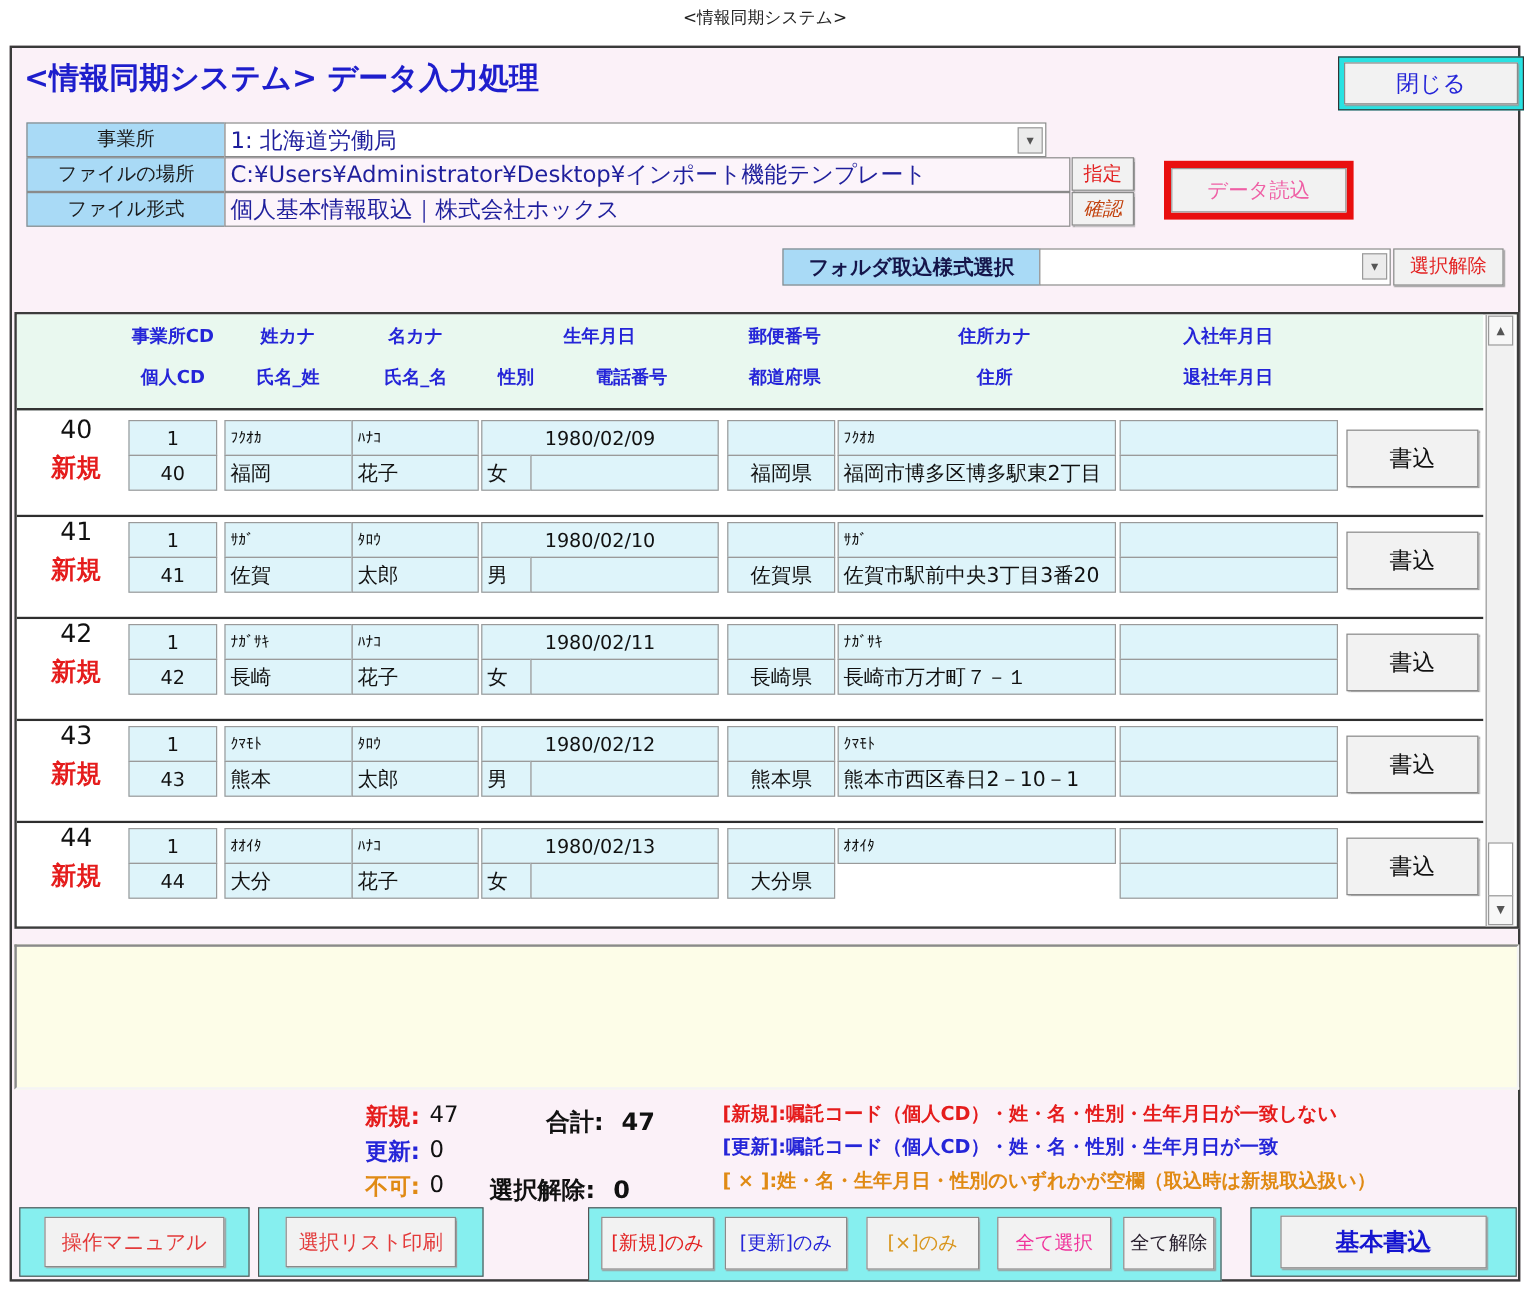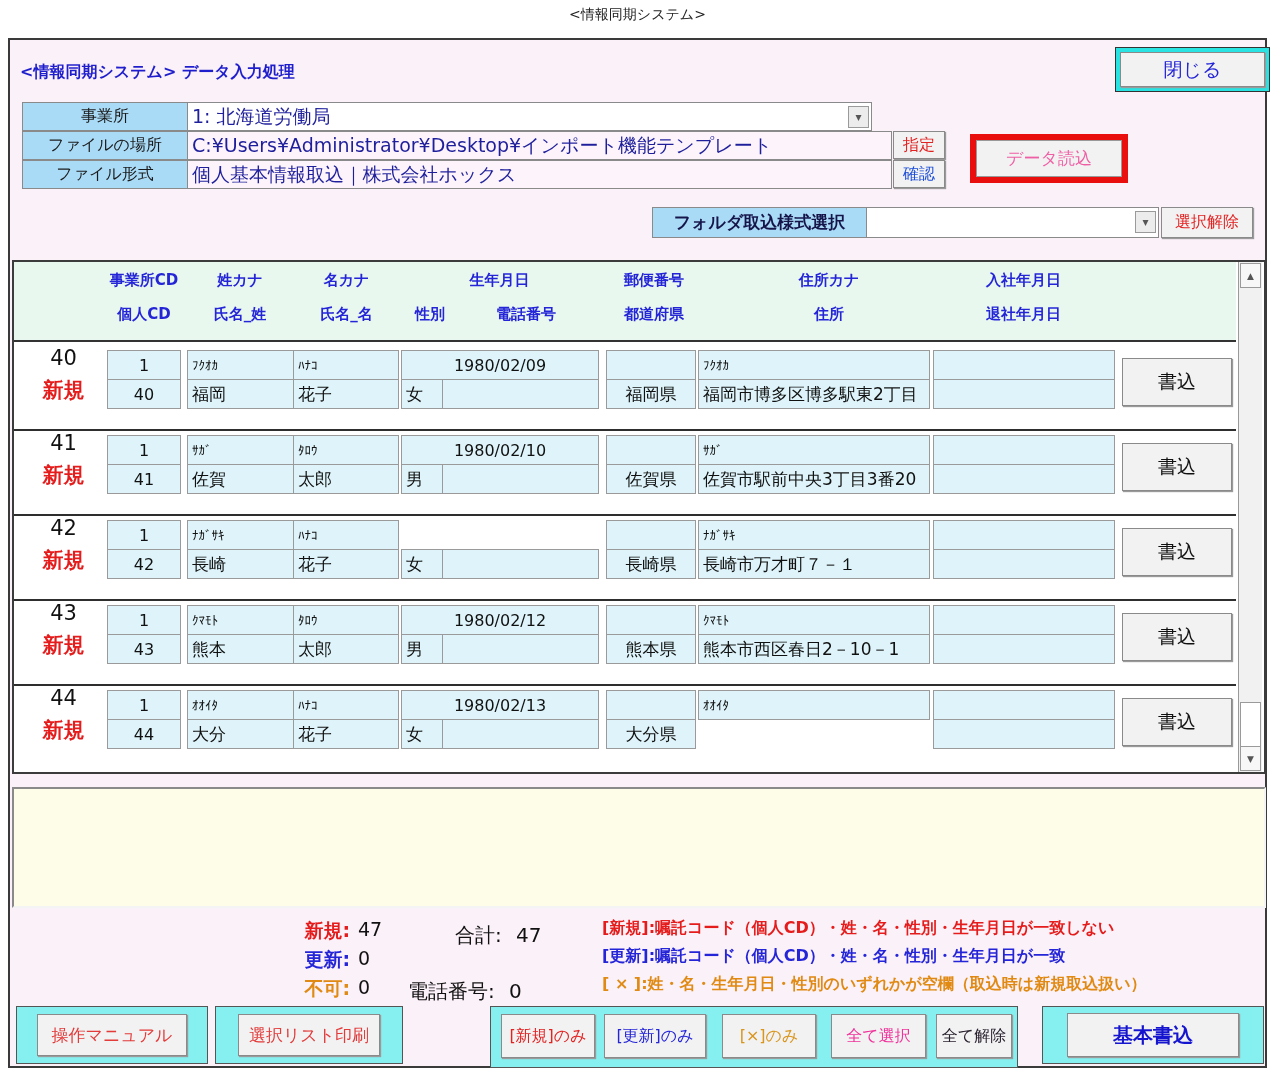--- a/index.html
+++ b/index.html
@@ -3,21 +3,21 @@
 <meta charset="utf-8">
 <style>
   * { margin:0; padding:0; box-sizing:border-box; }
   html,body { background:#fff; font-family:"DejaVu Sans","Liberation Sans",sans-serif; }
   .canvas { position:relative; width:1275px; height:1074px; background:#fff; overflow:hidden; }
   .page-caption { position:absolute; left:0; top:6px; width:100%; text-align:center; font-size:14px; color:#222; }
 
   .window { position:absolute; left:8px; top:38px; width:1259px; height:1030px;
             background:#FBF1F8; border:2px solid #3a3a3a; }
 
-  .win-title { position:absolute; left:10px; top:22px; font-size:16px; font-weight:bold; color:#1E1ECC; white-space:nowrap; }
+  .win-title { position:absolute; left:10px; top:8px; font-size:25px; font-weight:bold; color:#1E1ECC; white-space:nowrap; }
 
   .btn { display:flex; align-items:center; justify-content:center;
          background:#F2F2F2; border:1px solid #8A8A8A; box-shadow:1px 1px 1px #9a9a9a;
          font-family:"DejaVu Sans","Liberation Sans",sans-serif; cursor:pointer; white-space:nowrap; }
 
   .close-frame { position:absolute; left:1095px; top:7px; width:155px; height:45px;
                  background:#29E2E2; border:1px solid #333; padding:4px;margin-left:10px; }
   .close-btn { width:100%; height:100%; font-size:19px; color:#2525D8; }
 
   
@@ -73,21 +73,21 @@
 
   
   .msgbox { position:absolute; left:2px; top:747px; width:1254px; height:121px; background:#FDFDE8;
             border:2px solid; border-color:#8a8a8a #f4f4f4 #f4f4f4 #8a8a8a; }
 
   
   .sum-line { position:absolute; left:250px; display:flex; font-size:19px; white-space:nowrap; }
   .sum-line .lab { width:90px; text-align:right; font-weight:bold; }
   .sum-line .val { margin-left:8px; color:#111; }
   .c-red { color:#E51C1C; } .c-blue { color:#2525D8; } .c-orange { color:#E08A14; }
-  .tot-line { position:absolute; font-size:20px; font-weight:normal; color:#111; white-space:nowrap; }
+  .tot-line { position:absolute; font-size:20px; font-weight:bold; color:#111; white-space:nowrap; }
   .legend-line { position:absolute; left:592px; font-size:16px; font-weight:bold; white-space:nowrap; }
 
   
   .cyan-box { position:absolute; top:966px; height:58px; background:#86EFEF; border:1px solid #555;
               display:flex; align-items:center; justify-content:center; }
   .grp-box { position:absolute; left:480px; top:966px; width:528px; height:62px; background:#86EFEF; border:1px solid #555; }
   .gbtn { position:absolute; top:7px; height:44px; font-size:16px; }
   .fbtn { font-size:17px; }
 </style>
 </head>
@@ -114,21 +114,21 @@
     <div class="f-field" style="top:91px; width:705px; background:#FCF4FA;">
       <span>C:¥Users¥Administrator¥Desktop¥インポート機能テンプレート</span>
     </div>
 
     <div class="f-label" style="top:120px;">ファイル形式</div>
     <div class="f-field" style="top:120px; width:705px; background:#FCF4FA;">
       <span>個人基本情報取込｜株式会社ホックス</span>
     </div>
 
     <button class="btn mini-btn" style="top:91px; color:#E32222;">指定</button>
-    <button class="btn mini-btn" style="top:120px; color:#1d4ed8;">確認</button>
+    <button class="btn mini-btn" style="top:120px; color:#c2410c;font-style:italic;">確認</button>
 
     <div class="red-frame">
       <button class="btn load-btn">データ読込</button>
     </div>
 
     <div class="folder-label">フォルダ取込様式選択</div>
     <div class="folder-combo">
       <span></span>
       <span class="combo-arrow" style="top:3px;">▾</span>
     </div>
@@ -218,20 +218,21 @@
 
     <div class="cell cc" style="left:93px; top:4px;  width:74px;">1</div>
     <div class="cell cc" style="left:93px; top:33px; width:74px;">42</div>
 
     <div class="cell kana" style="left:173px; top:4px;  width:107px;">ﾅｶﾞｻｷ</div>
     <div class="cell nm" style="left:173px; top:33px; width:107px;">長崎</div>
 
     <div class="cell kana" style="left:279px; top:4px;  width:106px;">ﾊﾅｺ</div>
     <div class="cell nm" style="left:279px; top:33px; width:106px;">花子</div>
 
+    <div class="cell cc" style="left:387px; top:4px;  width:198px;">1980/02/11</div>
     <div class="cell nm" style="left:387px; top:33px; width:42px;">女</div>
     <div class="cell" style="left:428px; top:33px; width:157px;"></div>
 
     <div class="cell" style="left:592px; top:4px;  width:90px;"></div>
     <div class="cell cc nm" style="left:592px; top:33px; width:90px;">長崎県</div>
 
     <div class="cell kana" style="left:684px; top:4px;  width:232px;">ﾅｶﾞｻｷ</div>
     <div class="cell nm" style="left:684px; top:33px; width:232px;">長崎市万才町７－１</div>
 
     <div class="cell" style="left:919px; top:4px;  width:182px;"></div>
@@ -317,21 +318,21 @@
     </div>
     <div class="sum-line" style="top:936px;">
       <span class="lab c-orange">不可:</span>
       <span class="val">0</span>
     </div>
     <div class="tot-line" style="left:445px; top:882px;">
       <span>合計:</span>
       <span style="margin-left:8px;">47</span>
     </div>
     <div class="tot-line" style="left:398px; top:938px;">
-      <span>電話番号:</span>
+      <span>選択解除:</span>
       <span style="margin-left:8px;">0</span>
     </div>
 
     <div class="legend-line c-red" style="top:878px;">[新規]:嘱託コード（個人CD）・姓・名・性別・生年月日が一致しない</div>
     <div class="legend-line c-blue" style="top:906px;">[更新]:嘱託コード（個人CD）・姓・名・性別・生年月日が一致</div>
     <div class="legend-line c-orange" style="top:934px;">[ × ]:姓・名・生年月日・性別のいずれかが空欄（取込時は新規取込扱い）</div>
 
     <div class="cyan-box" style="left:6px; width:192px;">
       <button class="btn fbtn" style="width:150px; height:42px; color:#E33A3A;">操作マニュアル</button>
     </div>

